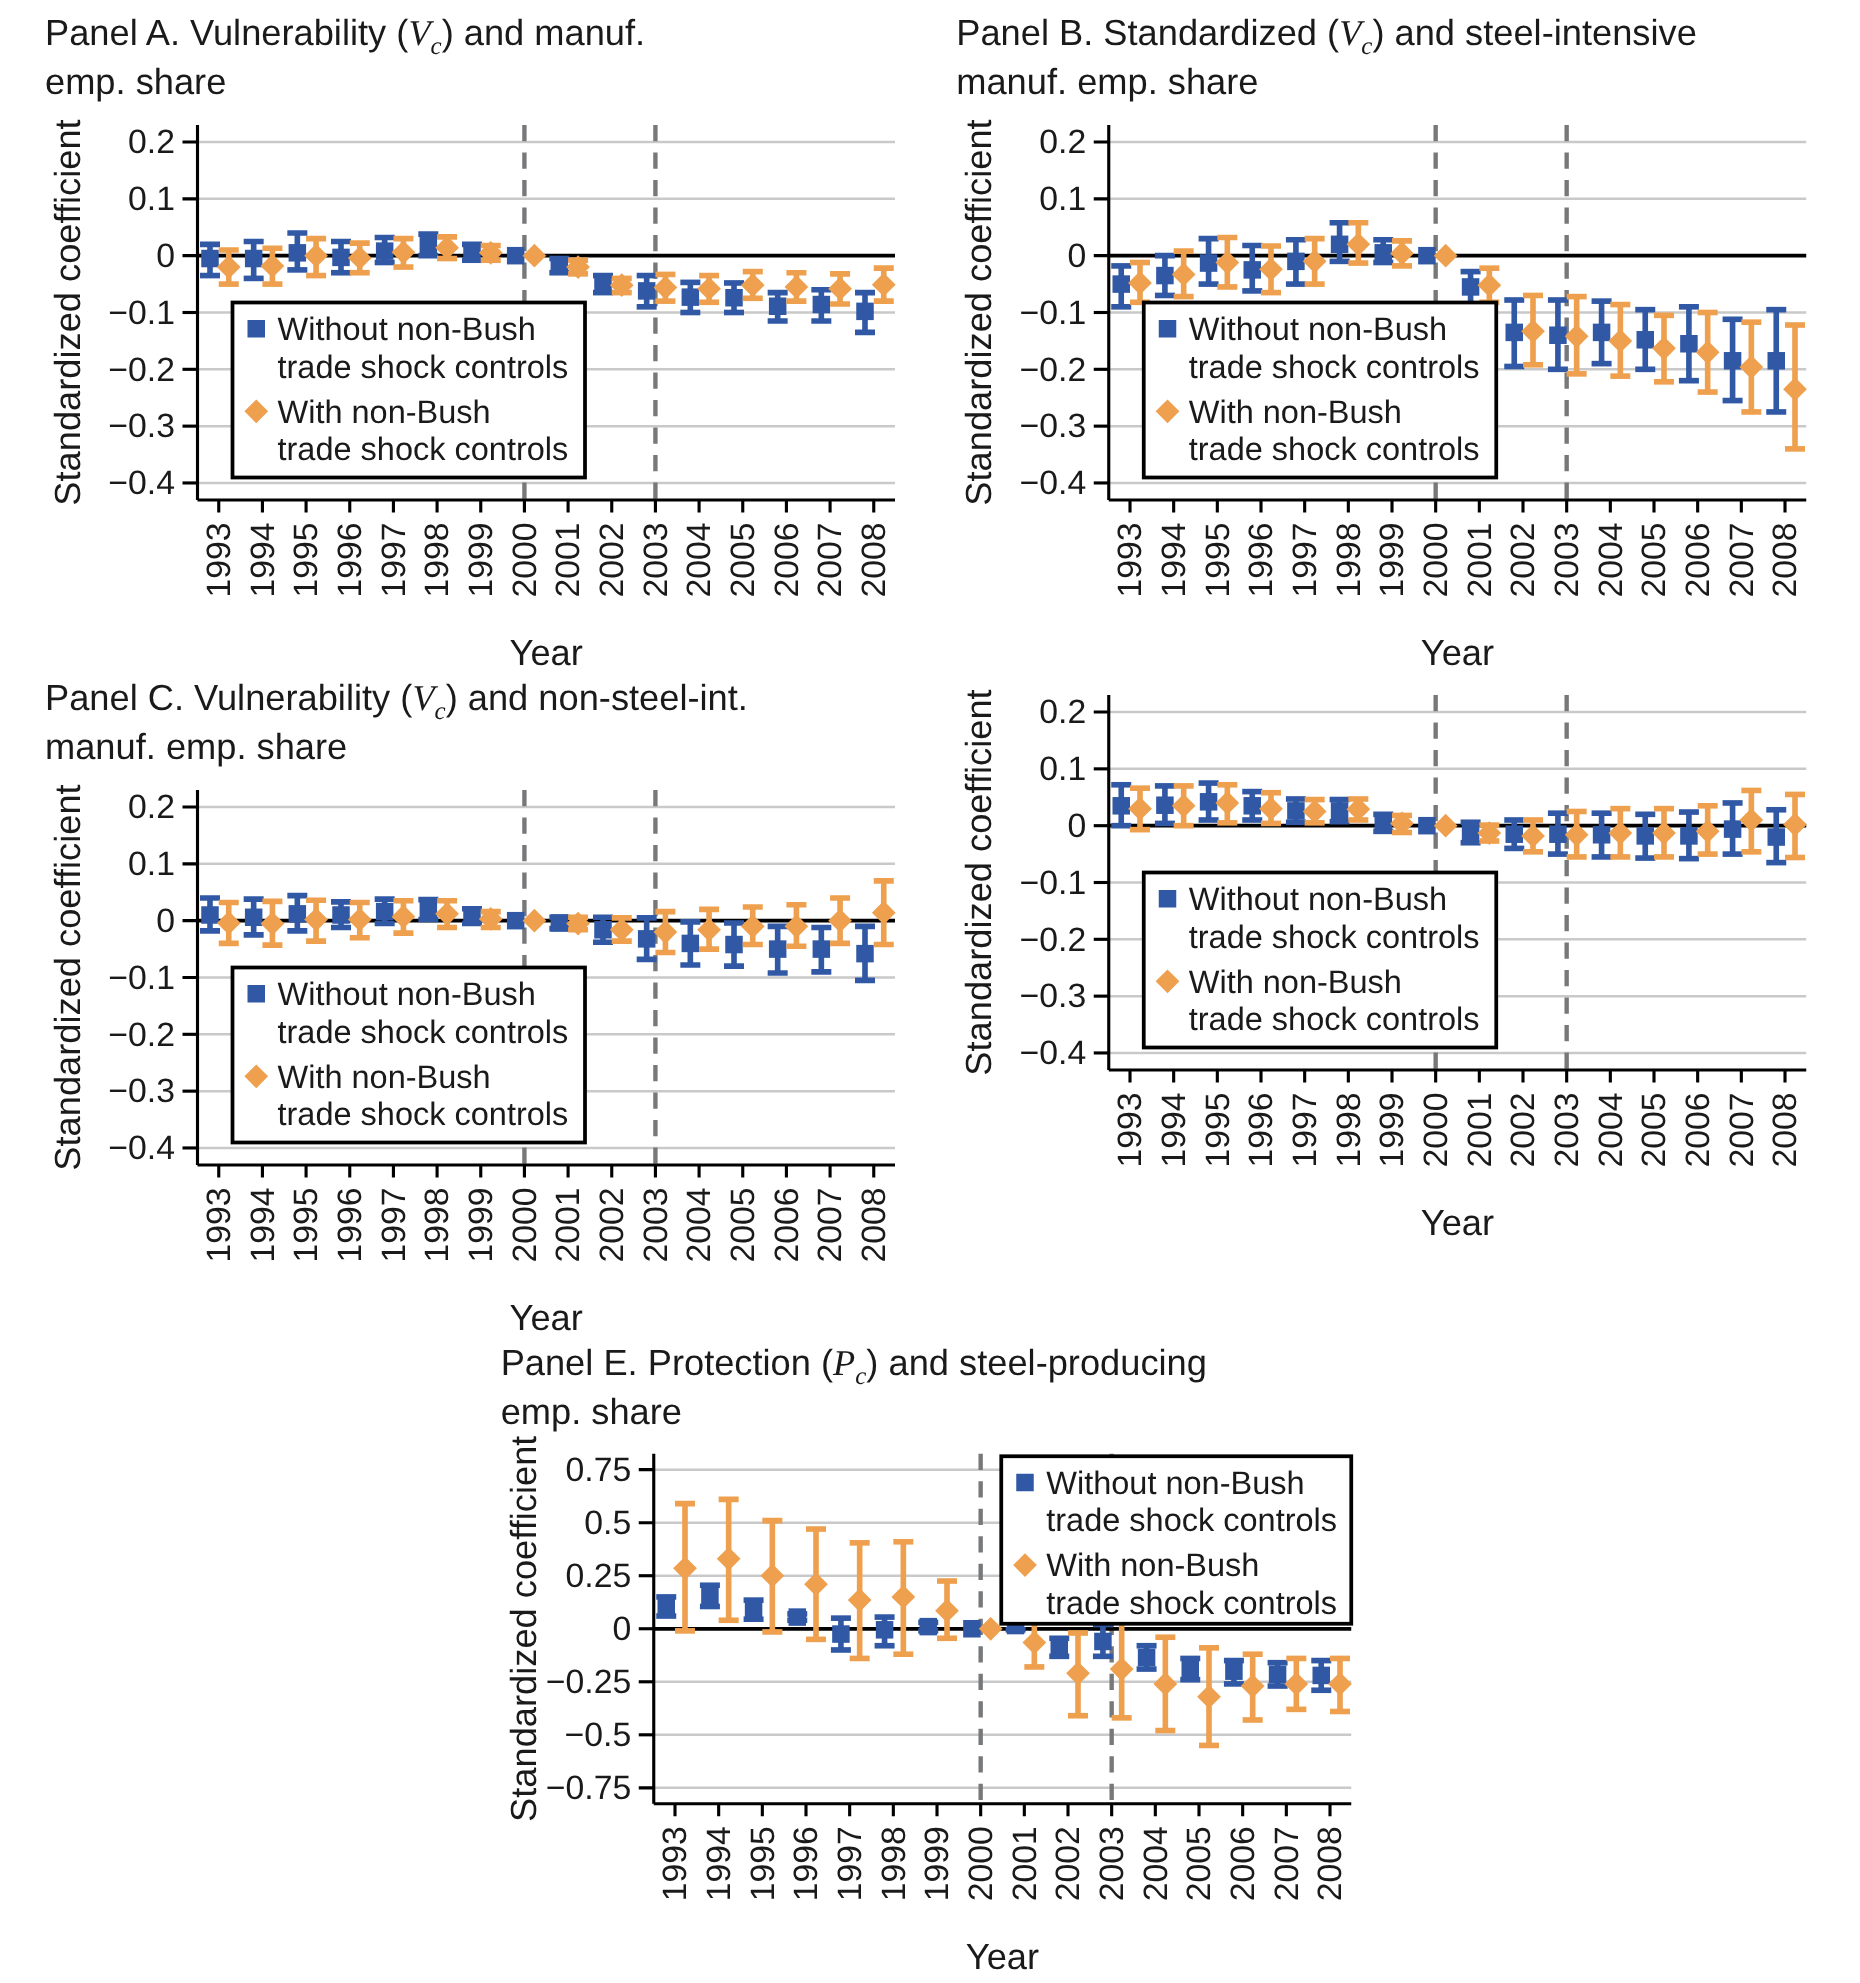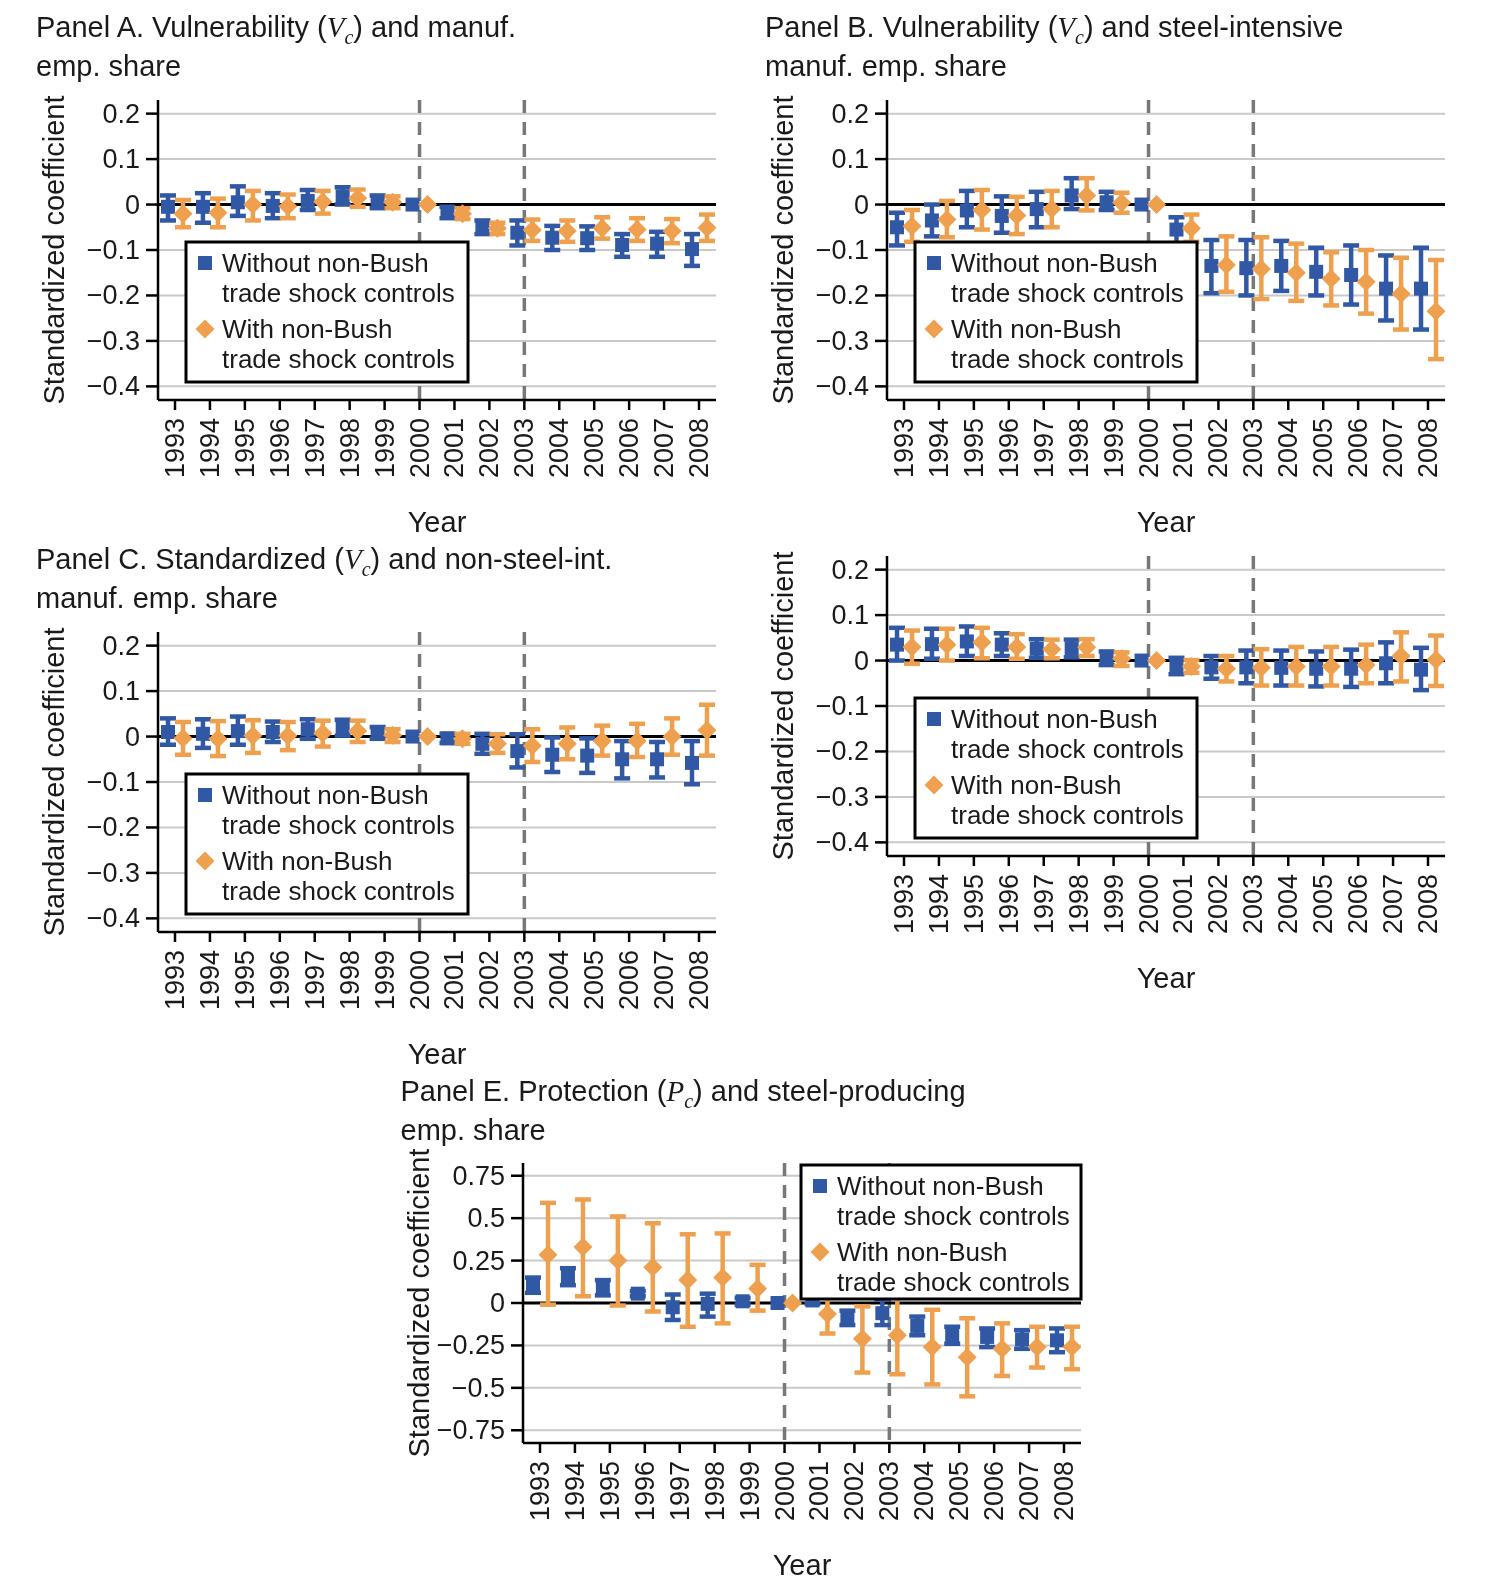--- a/index.html
+++ b/index.html
@@ -211,21 +211,21 @@
             <text class="legend-text" x="194" y="216">trade shock controls</text>
             <path d="M 177 233.5 L 186.5 243 L 177 252.5 L 167.5 243 Z" fill="#EEA04E"></path>
             <text class="legend-text" x="194" y="252">With non-Bush</text>
             <text class="legend-text" x="194" y="282">trade shock controls</text>
           </g>
           <text class="axis-label" x="36" y="164" text-anchor="middle" transform="rotate(-90 36 164)">Standardized coefficient</text>
           <text class="axis-label" x="409" y="446" text-anchor="middle">Year</text>
         </svg>
       </section>
       <section class="panel">
-        <h2 class="panel-title"><span>Panel B. Vulnerability (</span><span class="mvar">V</span><span class="msub">c</span><span>) and steel-intensive</span><br><span>manuf. emp. share</span></h2>
+        <h2 class="panel-title"><span>Panel B. Standardized (</span><span class="mvar">V</span><span class="msub">c</span><span>) and steel-intensive</span><br><span>manuf. emp. share</span></h2>
         <svg width="703" height="454" viewBox="0 0 703 454">
           <line x1="130" y1="27.636363636363633" x2="688" y2="27.636363636363633" stroke="#C9C9C9" stroke-width="2"></line>
           <line x1="130" y1="73.0909090909091" x2="688" y2="73.0909090909091" stroke="#C9C9C9" stroke-width="2"></line>
           <line x1="130" y1="164" x2="688" y2="164" stroke="#C9C9C9" stroke-width="2"></line>
           <line x1="130" y1="209.45454545454547" x2="688" y2="209.45454545454547" stroke="#C9C9C9" stroke-width="2"></line>
           <line x1="130" y1="254.9090909090909" x2="688" y2="254.9090909090909" stroke="#C9C9C9" stroke-width="2"></line>
           <line x1="130" y1="300.3636363636363" x2="688" y2="300.3636363636363" stroke="#C9C9C9" stroke-width="2"></line>
           <line x1="391.5333333333333" y1="14" x2="391.5333333333333" y2="314" stroke="#77787A" stroke-width="3.5" stroke-dasharray="13 9"></line>
           <line x1="496.3333333333333" y1="14" x2="496.3333333333333" y2="314" stroke="#77787A" stroke-width="3.5" stroke-dasharray="13 9"></line>
           <line x1="130" y1="118.54545454545455" x2="688" y2="118.54545454545455" stroke="#000000" stroke-width="3"></line>
@@ -408,21 +408,21 @@
             <text class="legend-text" x="194" y="252">With non-Bush</text>
             <text class="legend-text" x="194" y="282">trade shock controls</text>
           </g>
           <text class="axis-label" x="36" y="164" text-anchor="middle" transform="rotate(-90 36 164)">Standardized coefficient</text>
           <text class="axis-label" x="409" y="446" text-anchor="middle">Year</text>
         </svg>
       </section>
     </div>
     <div class="row">
       <section class="panel">
-        <h2 class="panel-title"><span>Panel C. Standardized (</span><span class="mvar">V</span><span class="msub">c</span><span>) and non-steel-int.</span><br><span>manuf. emp. share</span></h2>
+        <h2 class="panel-title"><span>Panel C. Vulnerability (</span><span class="mvar">V</span><span class="msub">c</span><span>) and non-steel-int.</span><br><span>manuf. emp. share</span></h2>
         <svg width="703" height="454" viewBox="0 0 703 454">
           <line x1="130" y1="27.636363636363633" x2="688" y2="27.636363636363633" stroke="#C9C9C9" stroke-width="2"></line>
           <line x1="130" y1="73.0909090909091" x2="688" y2="73.0909090909091" stroke="#C9C9C9" stroke-width="2"></line>
           <line x1="130" y1="164" x2="688" y2="164" stroke="#C9C9C9" stroke-width="2"></line>
           <line x1="130" y1="209.45454545454547" x2="688" y2="209.45454545454547" stroke="#C9C9C9" stroke-width="2"></line>
           <line x1="130" y1="254.9090909090909" x2="688" y2="254.9090909090909" stroke="#C9C9C9" stroke-width="2"></line>
           <line x1="130" y1="300.3636363636363" x2="688" y2="300.3636363636363" stroke="#C9C9C9" stroke-width="2"></line>
           <line x1="391.5333333333333" y1="14" x2="391.5333333333333" y2="314" stroke="#77787A" stroke-width="3.5" stroke-dasharray="13 9"></line>
           <line x1="496.3333333333333" y1="14" x2="496.3333333333333" y2="314" stroke="#77787A" stroke-width="3.5" stroke-dasharray="13 9"></line>
           <line x1="130" y1="118.54545454545455" x2="688" y2="118.54545454545455" stroke="#000000" stroke-width="3"></line>

